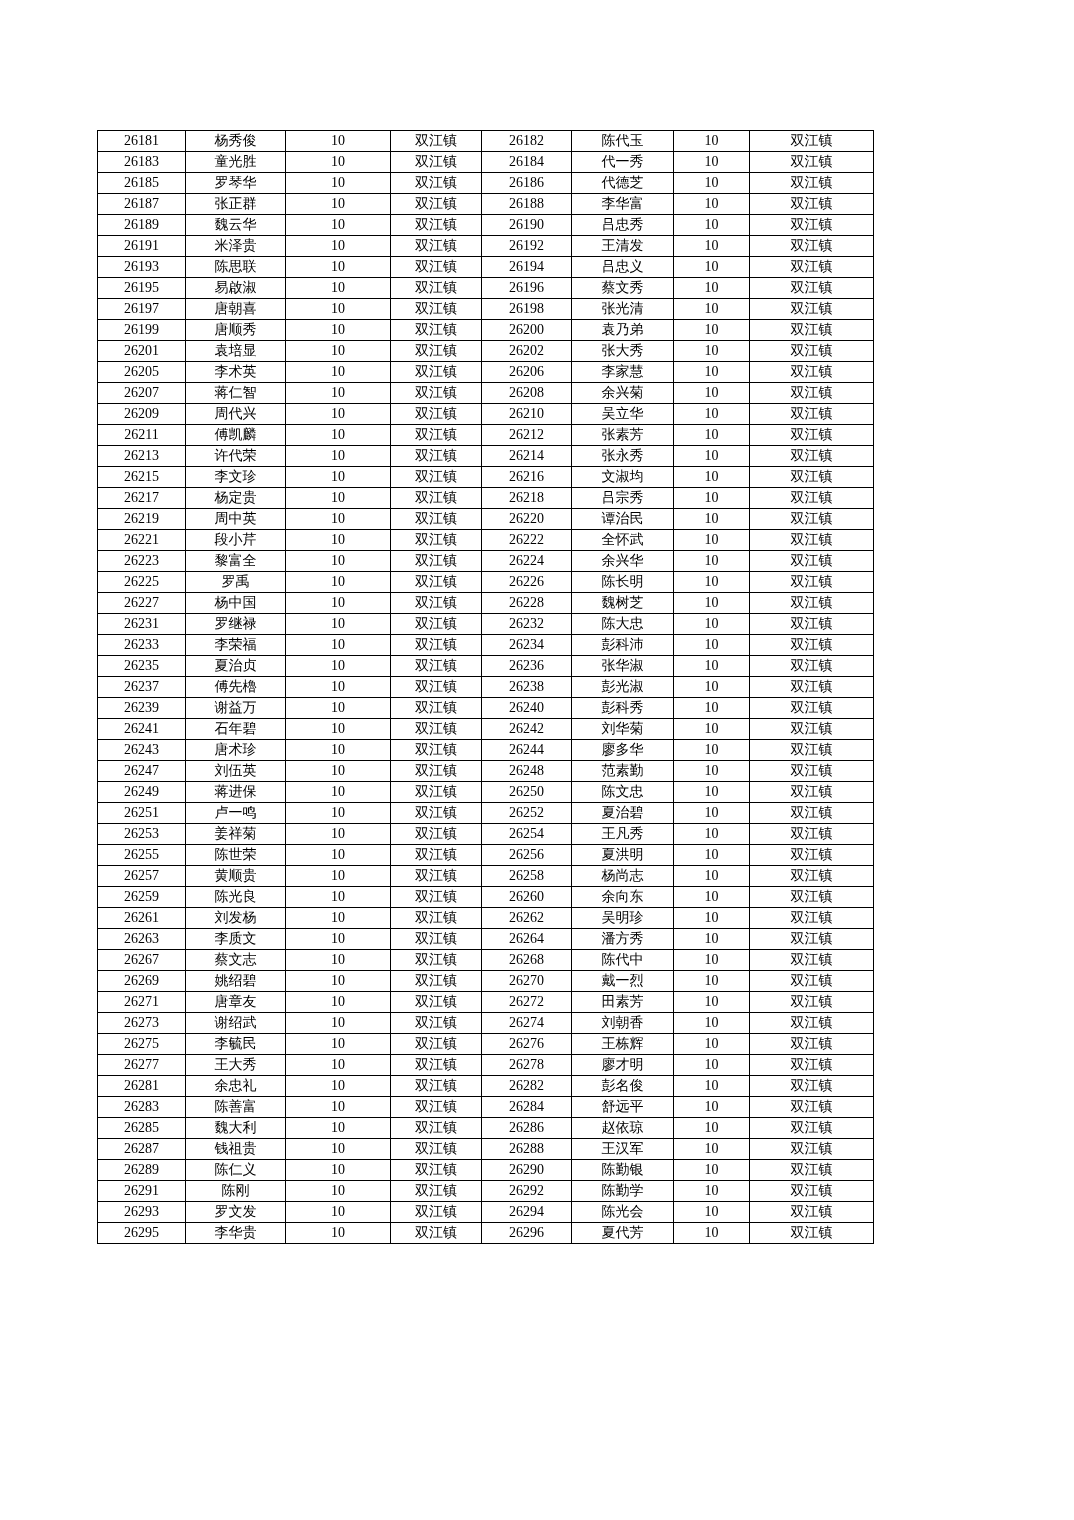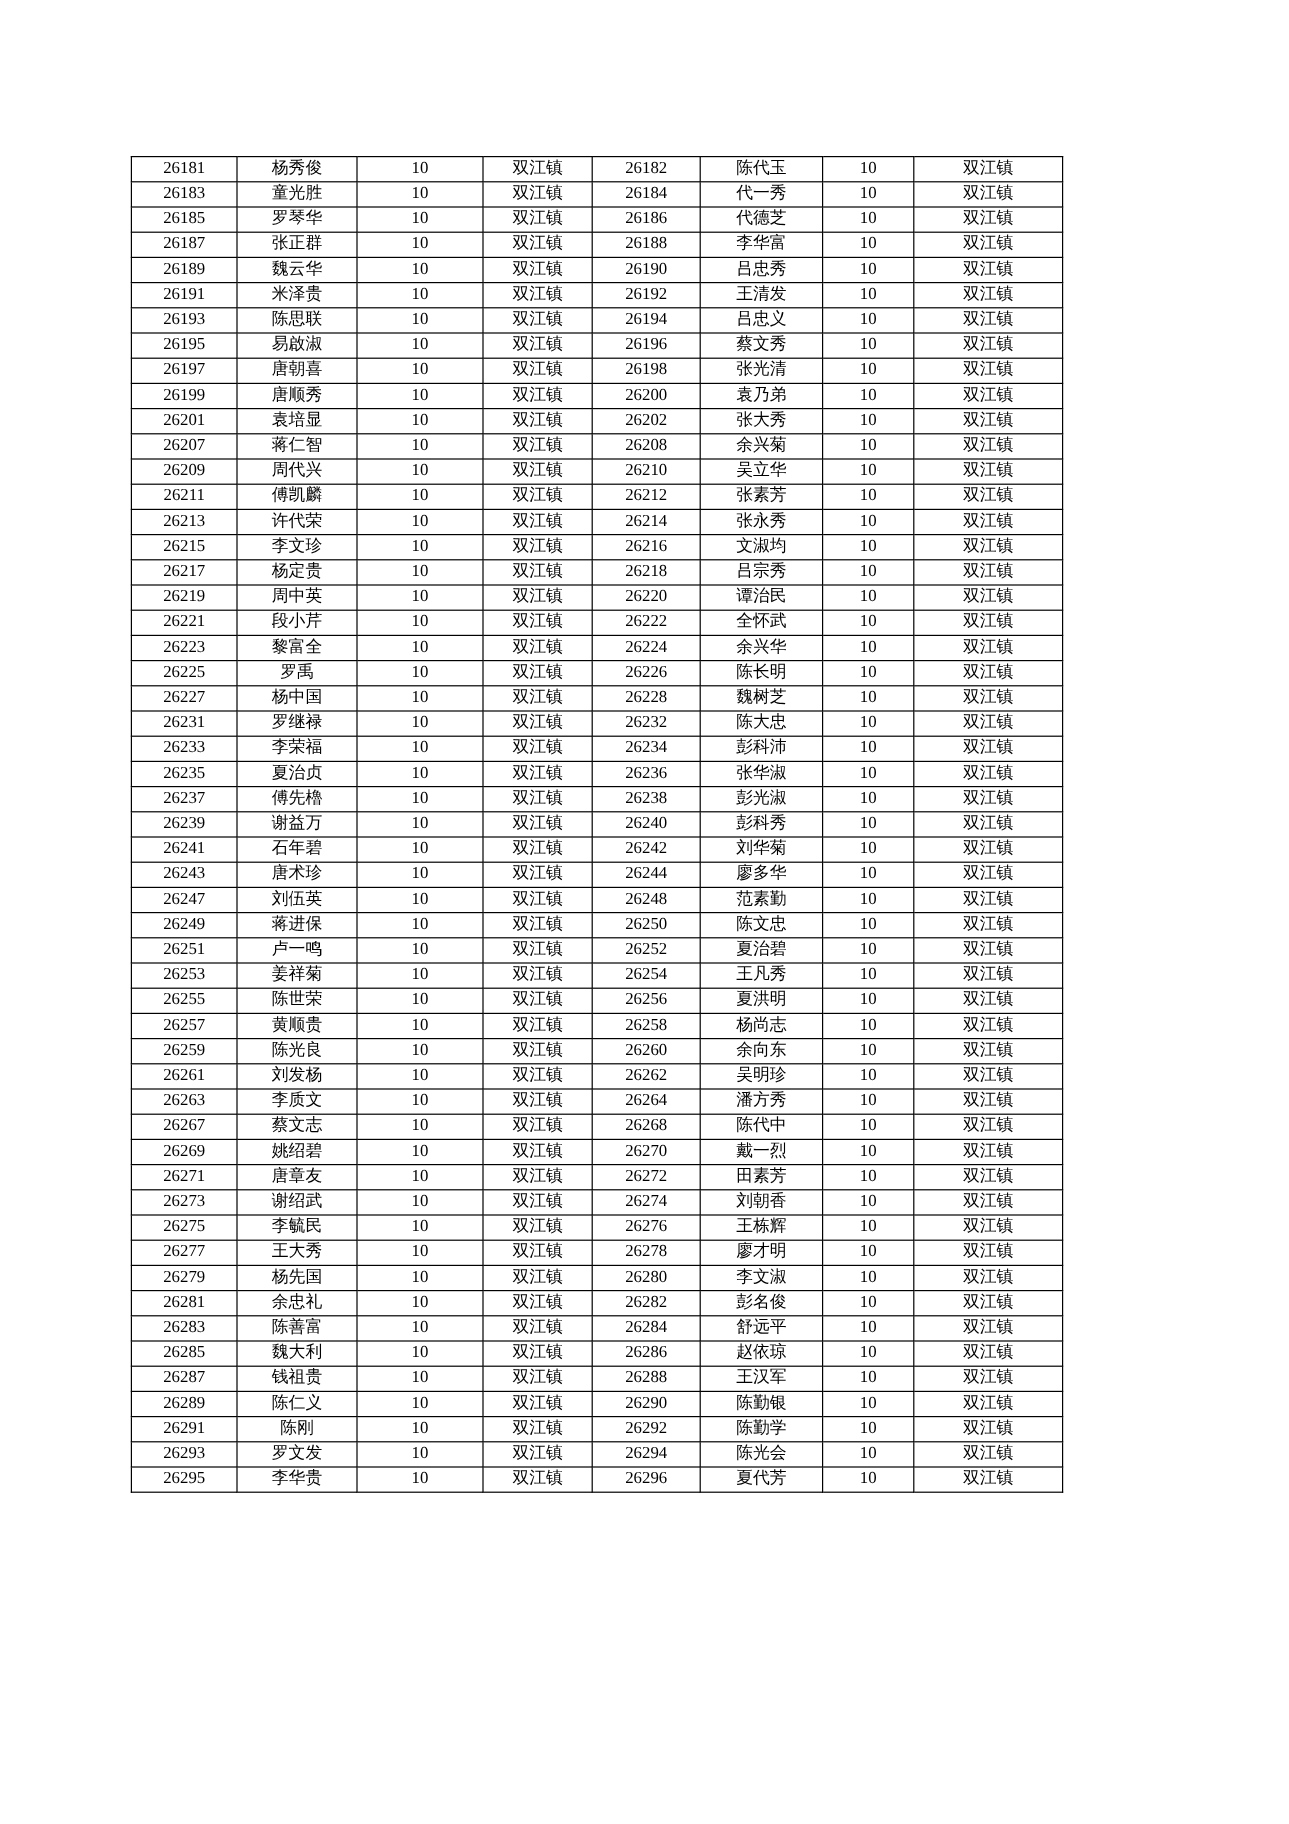--- a/index.html
+++ b/index.html
@@ -15,21 +15,21 @@
   }
   .sheet {
     position: relative;
     width: 1074px;
     height: 1520px;
     background: #ffffff;
     overflow: hidden;
   }
   table.records {
     position: absolute;
-    left: 109px;
+    left: 97px;
     top: 130px;
     border-collapse: collapse;
     table-layout: fixed;
     width: 776px;
     border-radius: 18px;
   }
   table.records td {
     border: 1px solid #000000;
     height: 20px;
     line-height: 20px;
@@ -162,20 +162,30 @@
           <td>26201</td>
           <td>袁培显</td>
           <td>10</td>
           <td>双江镇</td>
           <td>26202</td>
           <td>张大秀</td>
           <td>10</td>
           <td>双江镇</td>
         </tr>
         <tr>
+          <td>26205</td>
+          <td>李术英</td>
+          <td>10</td>
+          <td>双江镇</td>
+          <td>26206</td>
+          <td>李家慧</td>
+          <td>10</td>
+          <td>双江镇</td>
+        </tr>
+        <tr>
           <td>26207</td>
           <td>蒋仁智</td>
           <td>10</td>
           <td>双江镇</td>
           <td>26208</td>
           <td>余兴菊</td>
           <td>10</td>
           <td>双江镇</td>
         </tr>
         <tr>
@@ -488,30 +498,20 @@
           <td>10</td>
           <td>双江镇</td>
         </tr>
         <tr>
           <td>26277</td>
           <td>王大秀</td>
           <td>10</td>
           <td>双江镇</td>
           <td>26278</td>
           <td>廖才明</td>
-          <td>10</td>
-          <td>双江镇</td>
-        </tr>
-        <tr>
-          <td>26279</td>
-          <td>杨先国</td>
-          <td>10</td>
-          <td>双江镇</td>
-          <td>26280</td>
-          <td>李文淑</td>
           <td>10</td>
           <td>双江镇</td>
         </tr>
         <tr>
           <td>26281</td>
           <td>余忠礼</td>
           <td>10</td>
           <td>双江镇</td>
           <td>26282</td>
           <td>彭名俊</td>

